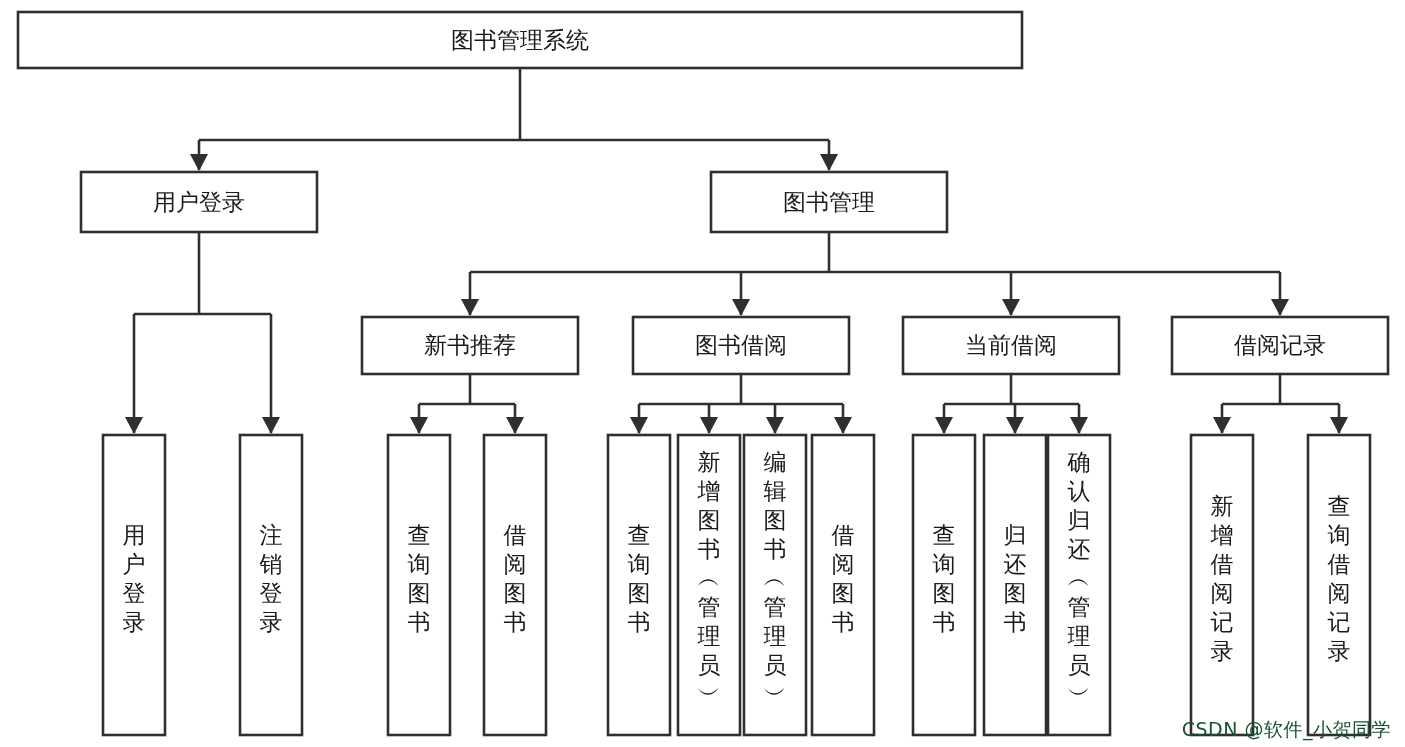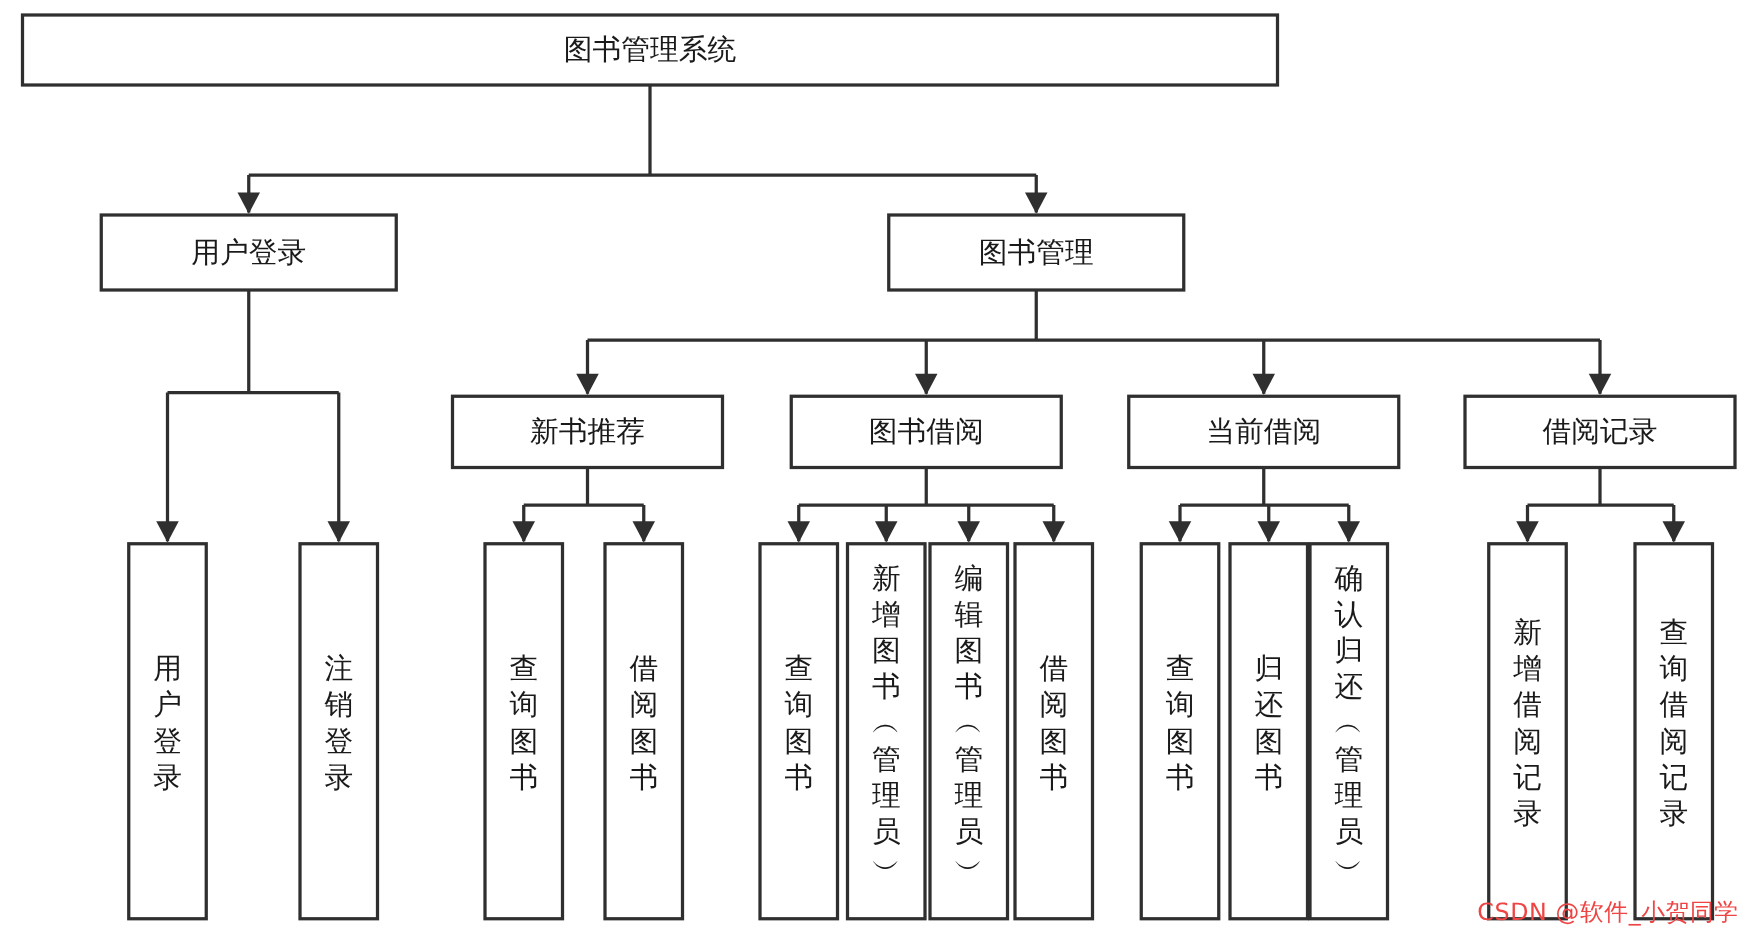--- a/index.html
+++ b/index.html
@@ -55,21 +55,21 @@
     font-size: 23px;
     fill: #1a1a1a;
     text-anchor: middle;
   }
   .watermark {
     position: absolute;
     right: 14px;
     bottom: 4px;
     font-family: "DejaVu Sans", "Liberation Sans", sans-serif;
     font-size: 19px;
-    color: #ef4444;
+    color: #14532d;
     letter-spacing: 0.5px;
     white-space: nowrap;
     user-select: none;
   }
 </style>
 </head>
 <body>
 
 <div id="diagram-root">
 

